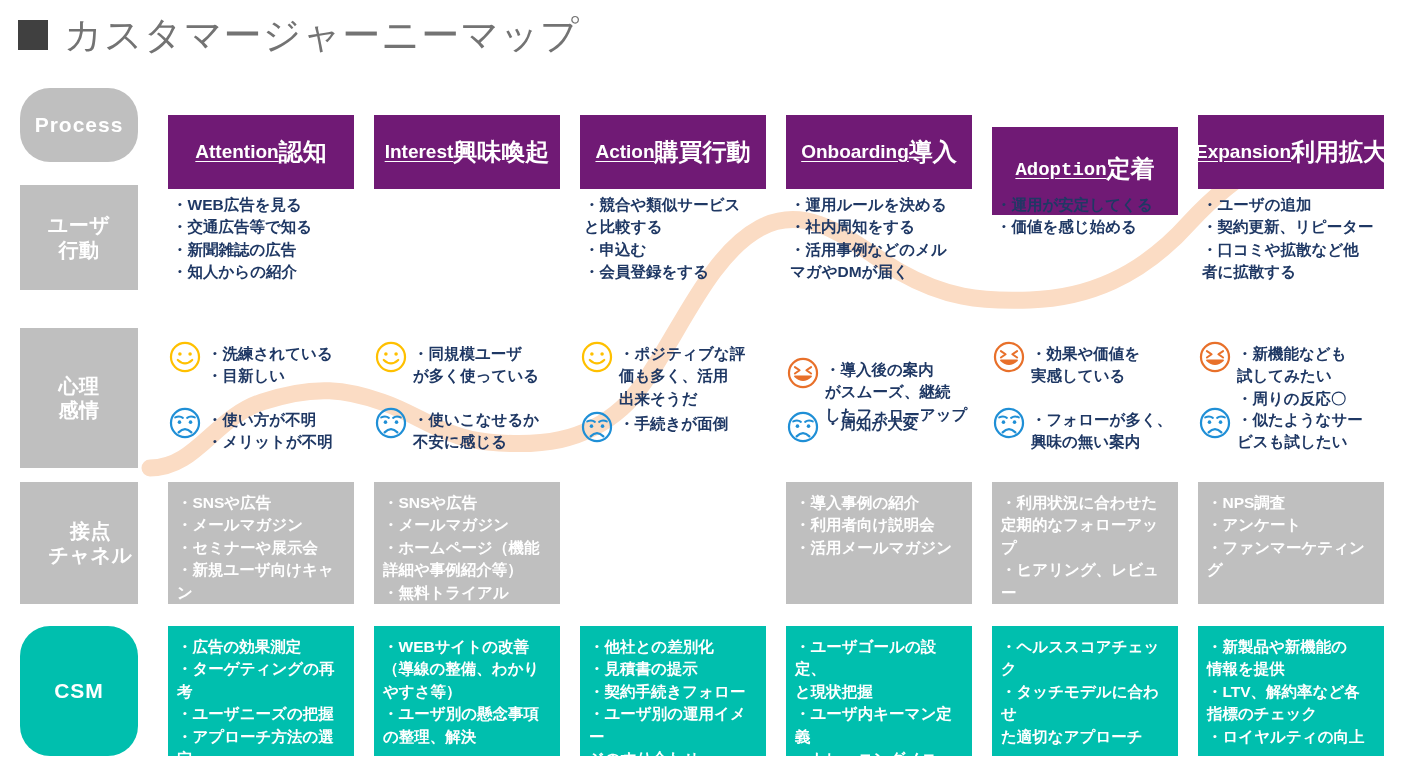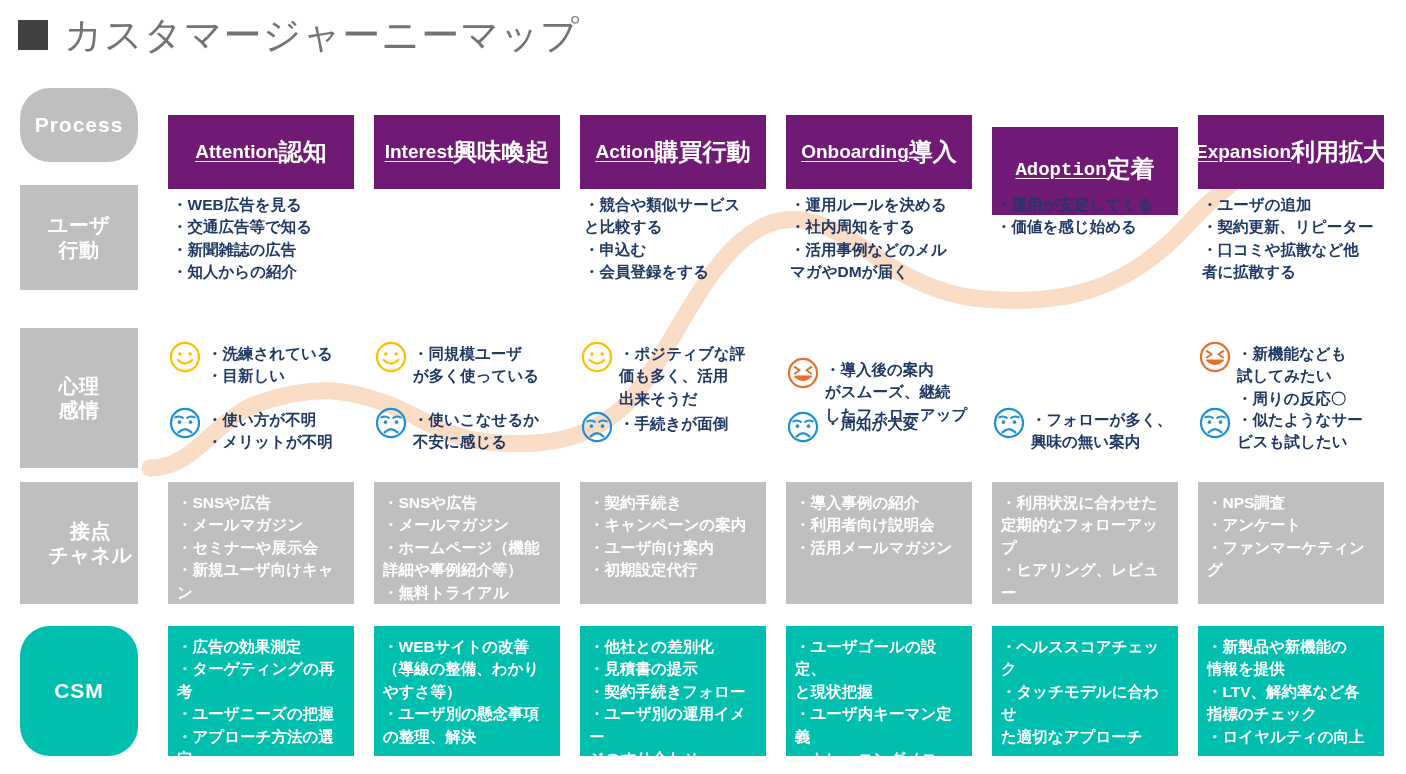--- a/index.html
+++ b/index.html
@@ -300,20 +300,32 @@
       <path d="M 10.5 13 L 16 16.8 L 10.5 20.6" fill="none" stroke="#e8702a" stroke-width="2.4" stroke-linecap="round" stroke-linejoin="round"></path>
       <path d="M 29.5 13 L 24 16.8 L 29.5 20.6" fill="none" stroke="#e8702a" stroke-width="2.4" stroke-linecap="round" stroke-linejoin="round"></path>
       <path d="M 10.5 24 L 29.5 24 Q 20 32.5 10.5 24 Z" fill="#e8702a" stroke="#e8702a" stroke-width="2" stroke-linejoin="round"></path>
     </svg></span>
     <span class="emo-text">
         <span class="li">・導入後の案内</span>
         <span class="li">がスムーズ、継続</span>
         <span class="li">したフォローアップ</span>
       </span>
   </div>
+  <div class="emo-block" style="left:992px; top:342px; width:196px;">
+    <span class="emo-face"><svg viewBox="0 0 40 40" width="100%" height="100%">
+      <circle cx="20" cy="20" r="16.5" fill="none" stroke="#e8702a" stroke-width="2.6"></circle>
+      <path d="M 10.5 13 L 16 16.8 L 10.5 20.6" fill="none" stroke="#e8702a" stroke-width="2.4" stroke-linecap="round" stroke-linejoin="round"></path>
+      <path d="M 29.5 13 L 24 16.8 L 29.5 20.6" fill="none" stroke="#e8702a" stroke-width="2.4" stroke-linecap="round" stroke-linejoin="round"></path>
+      <path d="M 10.5 24 L 29.5 24 Q 20 32.5 10.5 24 Z" fill="#e8702a" stroke="#e8702a" stroke-width="2" stroke-linejoin="round"></path>
+    </svg></span>
+    <span class="emo-text">
+        <span class="li">・効果や価値を</span>
+        <span class="li">実感している</span>
+      </span>
+  </div>
   <div class="emo-block" style="left:1198px; top:342px; width:200px;">
     <span class="emo-face"><svg viewBox="0 0 40 40" width="100%" height="100%">
       <circle cx="20" cy="20" r="16.5" fill="none" stroke="#e8702a" stroke-width="2.6"></circle>
       <path d="M 10.5 13 L 16 16.8 L 10.5 20.6" fill="none" stroke="#e8702a" stroke-width="2.4" stroke-linecap="round" stroke-linejoin="round"></path>
       <path d="M 29.5 13 L 24 16.8 L 29.5 20.6" fill="none" stroke="#e8702a" stroke-width="2.4" stroke-linecap="round" stroke-linejoin="round"></path>
       <path d="M 10.5 24 L 29.5 24 Q 20 32.5 10.5 24 Z" fill="#e8702a" stroke="#e8702a" stroke-width="2" stroke-linejoin="round"></path>
     </svg></span>
     <span class="emo-text">
         <span class="li">・新機能なども</span>
         <span class="li">試してみたい</span>
@@ -411,26 +423,20 @@
       <span class="li">・新規ユーザ向けキャン</span>
       <span class="li">ペーン</span>
     </div>
   <div class="cell filled-cell gray" style="left:374px; top:482px; width:186px; height:122px;">
       <span class="li">・SNSや広告</span>
       <span class="li">・メールマガジン</span>
       <span class="li">・ホームページ（機能</span>
       <span class="li">詳細や事例紹介等）</span>
       <span class="li">・無料トライアル</span>
     </div>
-  <div class="cell filled-cell gray" style="left:580px; top:482px; width:186px; height:122px;">
-      <span class="li">・契約手続き</span>
-      <span class="li">・キャンペーンの案内</span>
-      <span class="li">・ユーザ向け案内</span>
-      <span class="li">・初期設定代行</span>
-    </div>
   <div class="cell filled-cell gray" style="left:786px; top:482px; width:186px; height:122px;">
       <span class="li">・導入事例の紹介</span>
       <span class="li">・利用者向け説明会</span>
       <span class="li">・活用メールマガジン</span>
     </div>
   <div class="cell filled-cell gray" style="left:992px; top:482px; width:186px; height:122px;">
       <span class="li">・利用状況に合わせた</span>
       <span class="li">定期的なフォローアッ</span>
       <span class="li">プ</span>
       <span class="li">・ヒアリング、レビュー</span>

